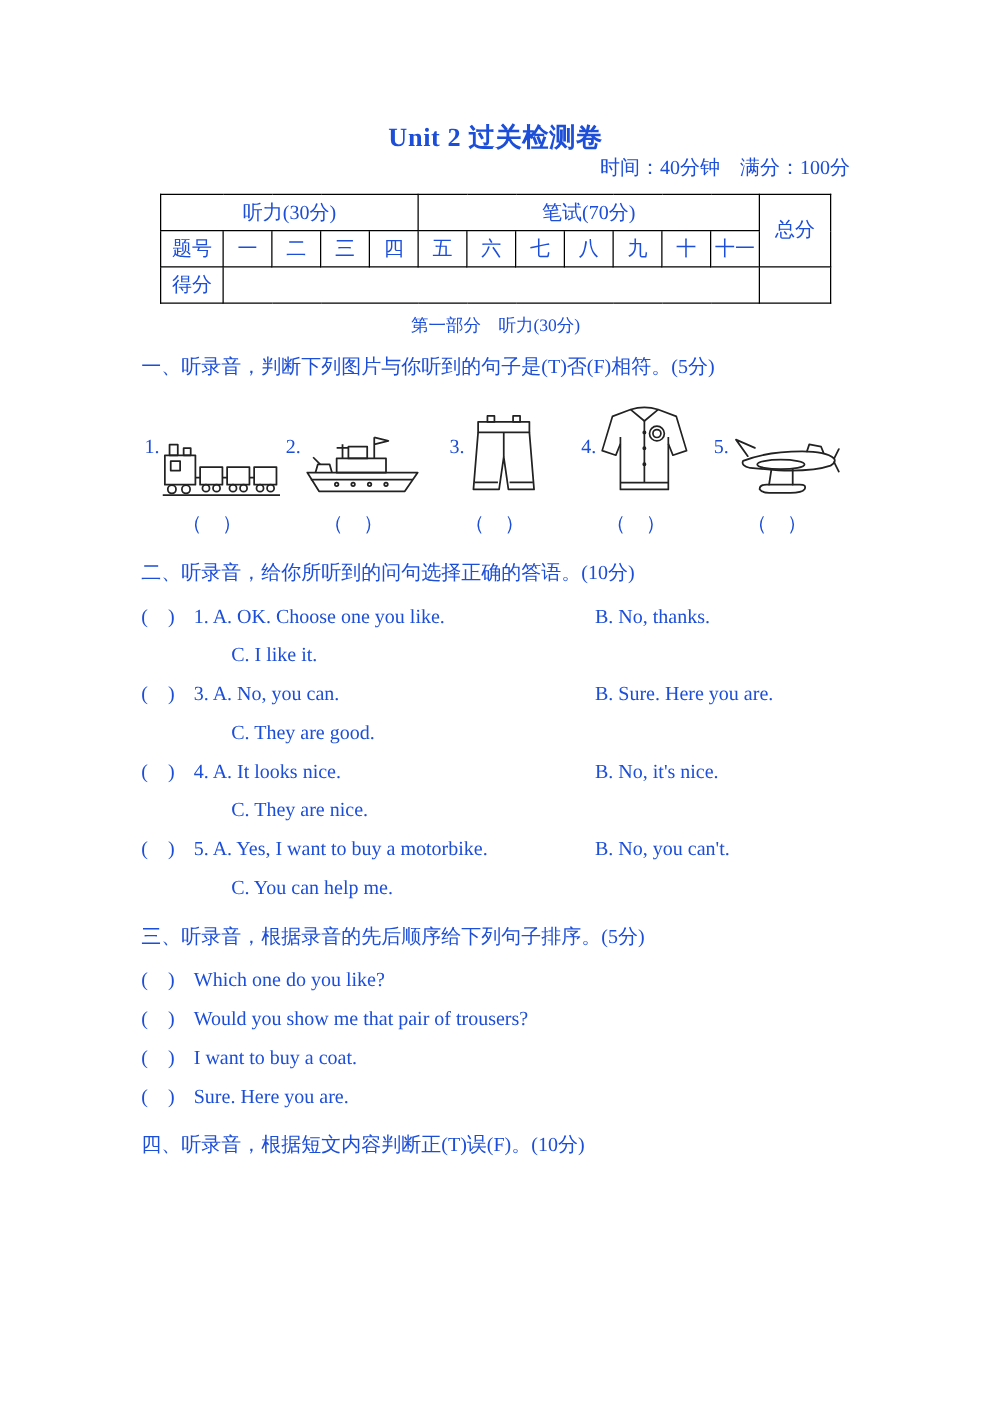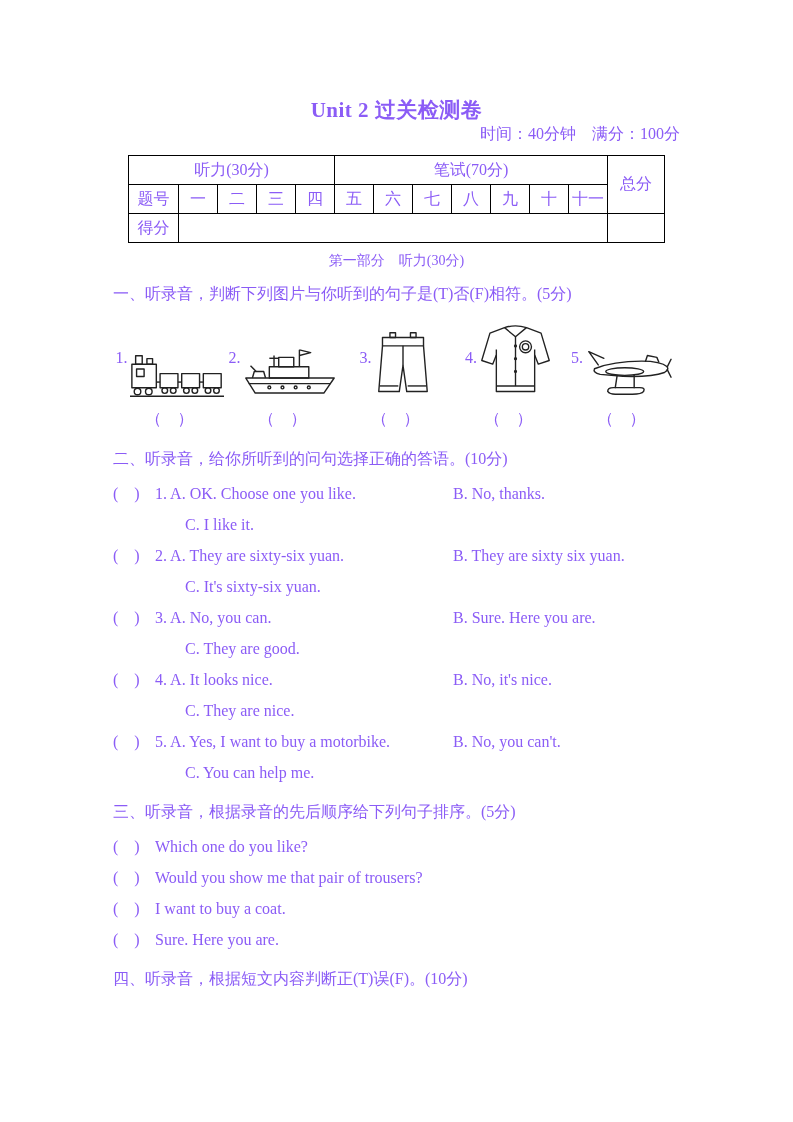--- a/index.html
+++ b/index.html
@@ -1,19 +1,19 @@
 <!DOCTYPE html>
 <html><head>
 <meta charset="utf-8">
 <style>
   * { margin:0; padding:0; box-sizing:border-box; }
   html,body { background:#ffffff; }
   .page {
     position:relative; width:787px; height:1122px; background:#ffffff;
-    font-family:"Liberation Serif","DejaVu Serif",serif; color:#8b5cf6;
+    font-family:"Liberation Serif","DejaVu Serif",serif; color:#1d4ed8;
     overflow:hidden;
   }
   .content { position:absolute; left:113px; top:96px; width:567px; font-size:16px; }
 
   .title { text-align:center; font-size:21px; font-weight:bold; letter-spacing:0.5px; }
   .meta  { text-align:right; font-size:16px; margin-top:0; }
 
   table.score-table { border-collapse:collapse; margin:10px 0 0 15px; table-layout:fixed; }
   table.score-table td {
     border:1px solid #000; height:29px; text-align:center; vertical-align:middle;
@@ -27,21 +27,21 @@
   .figures { display:flex; margin-top:10px; }
   .fig { width:113px; display:flex; flex-direction:column; align-items:center; }
   .fig-main { display:flex; align-items:flex-end; height:82px; width:100%; justify-content:center; }
   .fig-num { align-self:center; margin-right:2px; font-size:16px; }
   .fig-bracket { margin-top:10px; height:26px; font-size:16px; }
   .fig svg { display:block; }
 
   .q-block { margin-top:6px; }
   .q-line { position:relative; height:31px; line-height:31px; white-space:nowrap; font-size:16px; }
   .q-bracket { display:inline-block; min-width:34px; margin-right:8px; }
-  .opt-b { position:absolute; left:340px; top:0; }
+  .opt-b { position:absolute; left:363px; top:0; }
   .opt-c { padding-left:72px; }
 </style>
 </head>
 <body>
 
 <div class="page">
   <div class="content">
 
     <h1 class="title">Unit 2 过关检测卷</h1>
     <div class="meta">时间：40分钟　满分：100分</div>
@@ -226,27 +226,20 @@
     <div class="q-block">
 
       <div>
         <div class="q-line">
           <span class="q-bracket">(　)</span><span>1. A. OK. Choose one you like.</span>
           <span class="opt-b">B. No, thanks.</span>
         </div>
         <div class="q-line opt-c">C. I like it.</div>
       </div>
 
-      <div>
-        <div class="q-line">
-          <span class="q-bracket">(　)</span><span>2. A. They are sixty-six yuan.</span>
-          <span class="opt-b">B. They are sixty six yuan.</span>
-        </div>
-        <div class="q-line opt-c">C. It's sixty-six yuan.</div>
-      </div>
 
       <div>
         <div class="q-line">
           <span class="q-bracket">(　)</span><span>3. A. No, you can.</span>
           <span class="opt-b">B. Sure. Here you are.</span>
         </div>
         <div class="q-line opt-c">C. They are good.</div>
       </div>
 
       <div>

